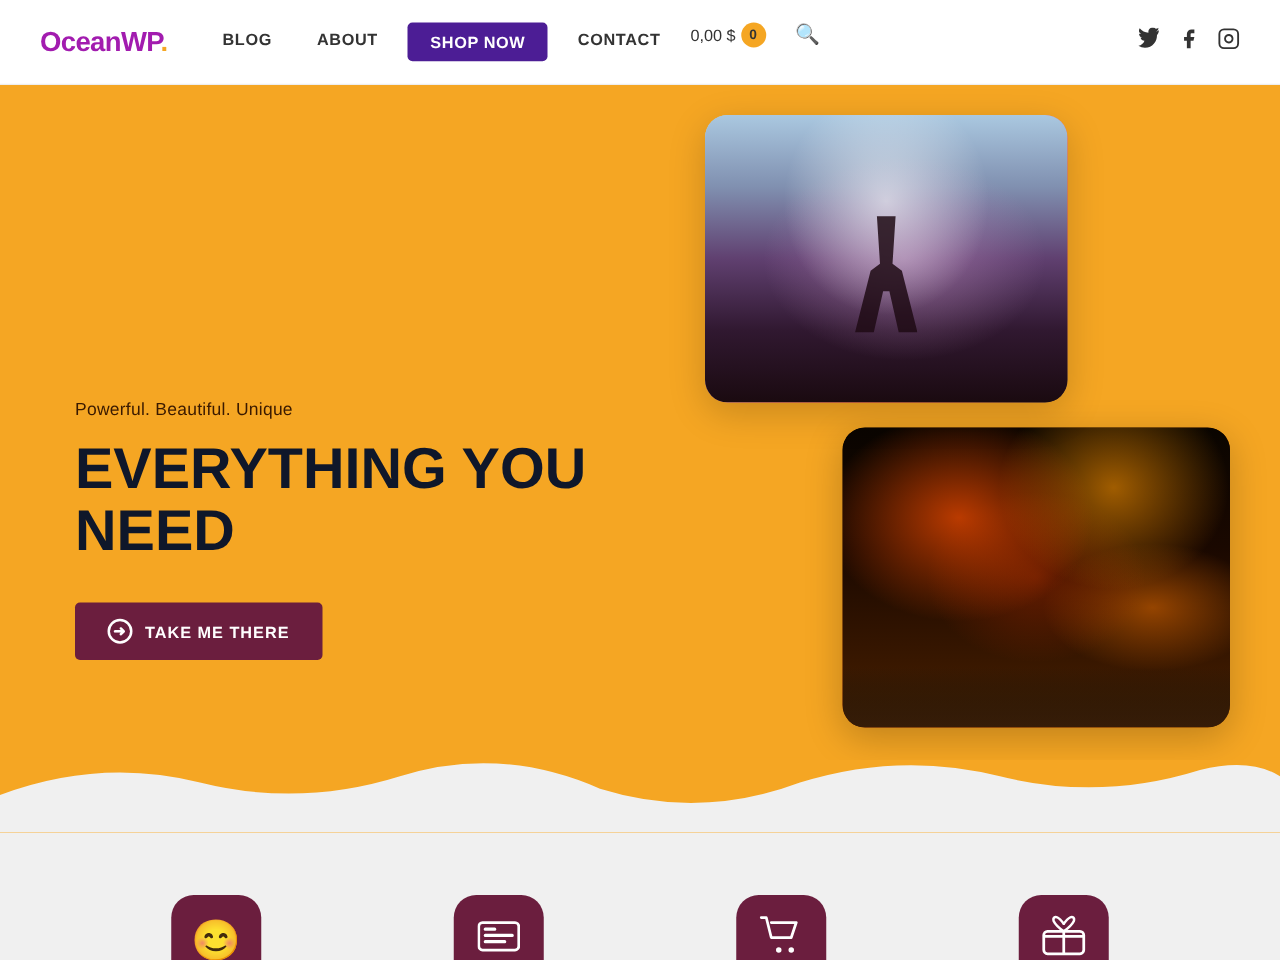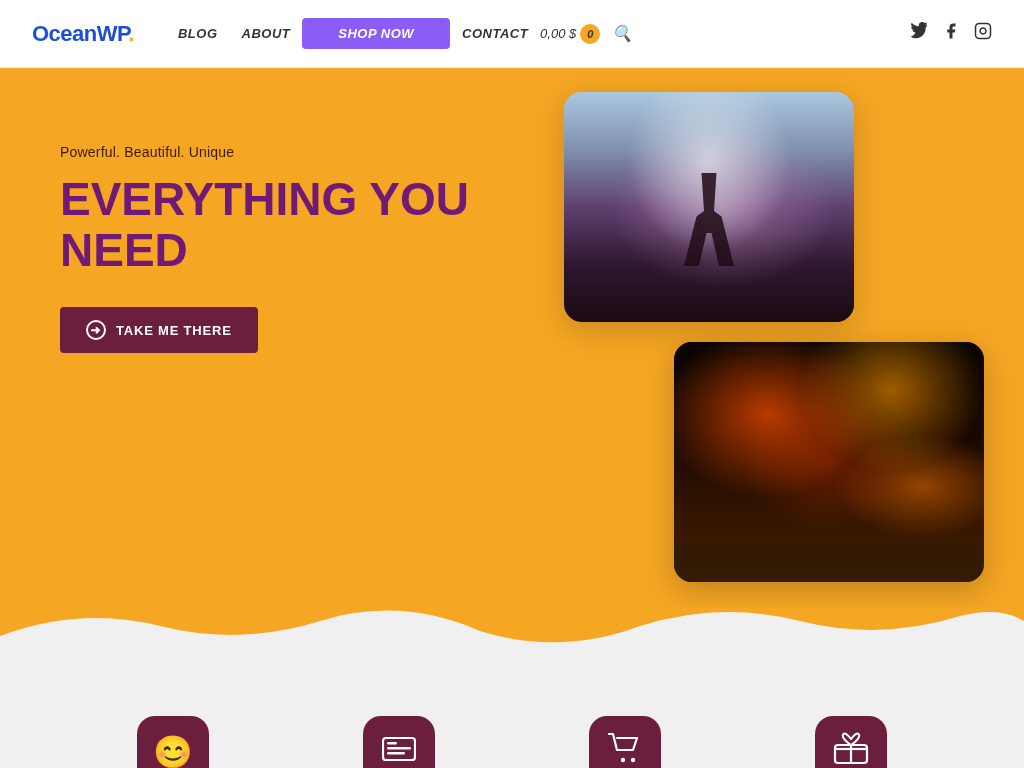--- a/index.html
+++ b/index.html
@@ -16,42 +16,41 @@
       position: relative;
       z-index: 10;
     }
     .logo {
       font-size: 22px;
       font-weight: 700;
       color: #222;
       margin-right: 32px;
       letter-spacing: -0.5px;
     }
-    .logo span { color: #1d4ed8; }
+    .logo span { color: #a21caf; }
     .nav {
       display: flex;
-      align-items: center;
-      gap: 0;
+      align-items: flex-start;
+      gap: 12px;
       flex: 1;
-      font-style: italic;
     }
     .nav-link {
       font-size: 13px;
       font-weight: 600;
       color: #333;
       text-decoration: none;
       padding: 6px 12px;
       letter-spacing: 0.5px;
       text-transform: uppercase;
     }
     .nav-btn-shop {
-      background: #8b5cf6;
+      background: #4c1d95;
       color: #fff !important;
       border-radius: 4px;
-      padding: 8px 36px;
+      padding: 8px 18px;
       font-size: 13px;
       font-weight: 700;
       text-decoration: none;
       letter-spacing: 0.5px;
       text-transform: uppercase;
     }
     .nav-cart {
       display: flex;
       align-items: center;
       font-size: 13px;
@@ -89,40 +88,40 @@
       color: #333;
       cursor: pointer;
     }
 
     
     .hero {
       background: #f5a623;
       min-height: 540px;
       position: relative;
       display: flex;
-      align-items: flex-start;
-      padding: 76px 60px 80px 60px;
+      align-items: flex-end;
+      padding: 32px 60px 80px 60px;
       overflow: hidden;
     }
     .hero-content {
       flex: 1;
       max-width: 480px;
       z-index: 2;
     }
     .hero-subtitle {
       font-size: 14px;
       color: #3a1a00;
       font-weight: 500;
       margin-bottom: 14px;
       letter-spacing: 0.2px;
     }
     .hero-title {
       font-size: 46px;
       font-weight: 900;
-      color: #701a75;
+      color: #0f172a;
       line-height: 1.1;
       margin-bottom: 32px;
       text-transform: uppercase;
     }
     .hero-cta {
       display: inline-flex;
       align-items: center;
       gap: 10px;
       background: #6b1e3e;
       color: #fff;

